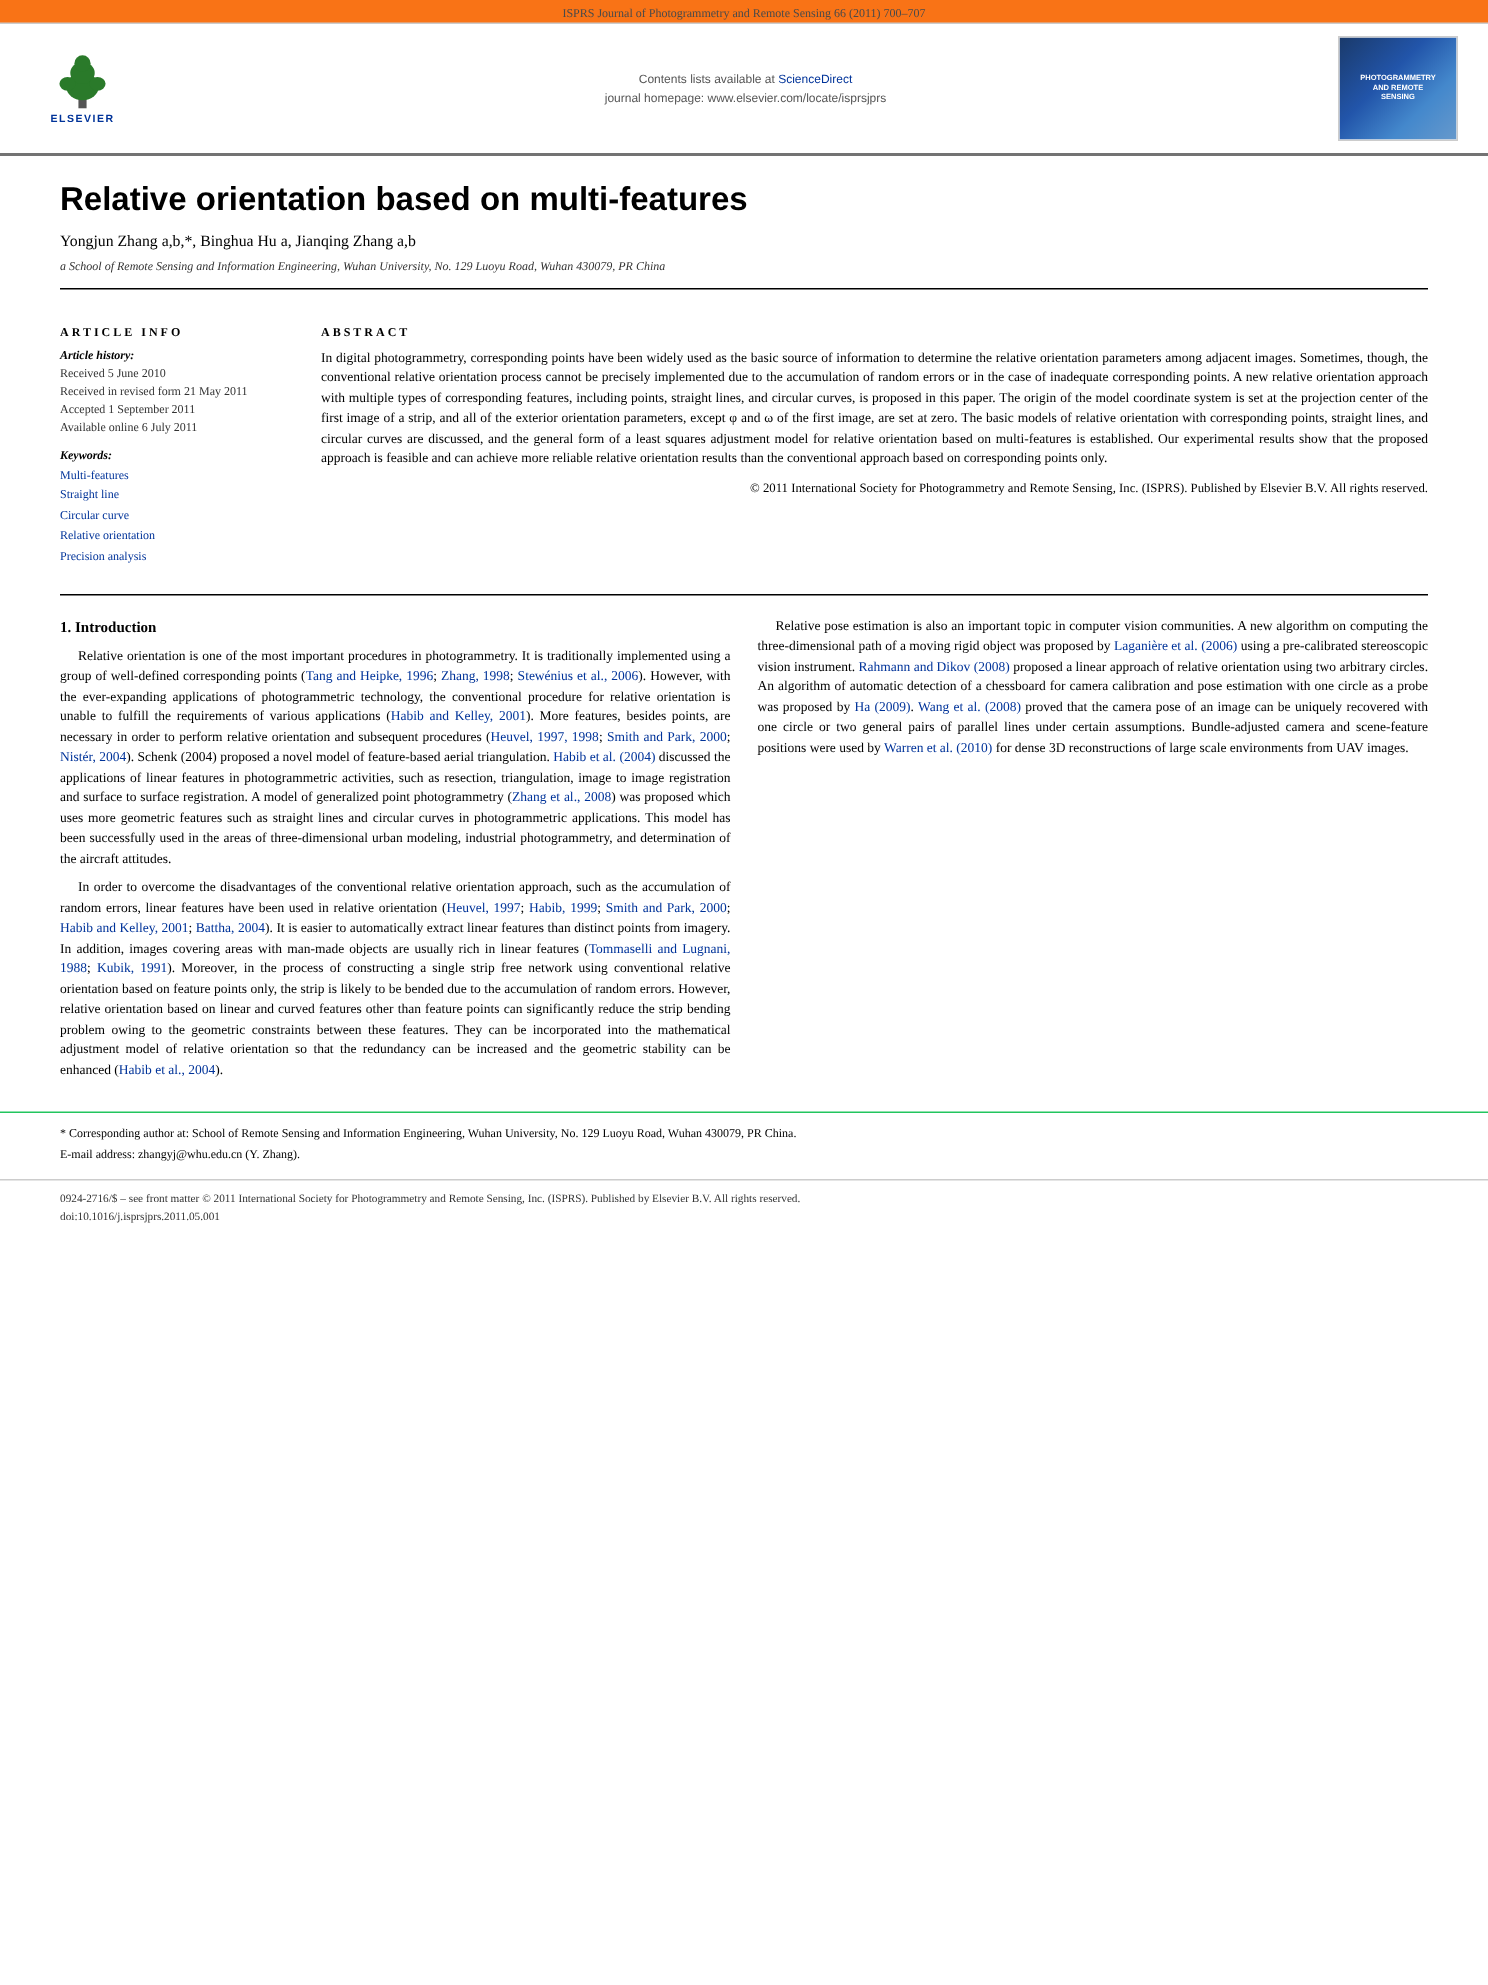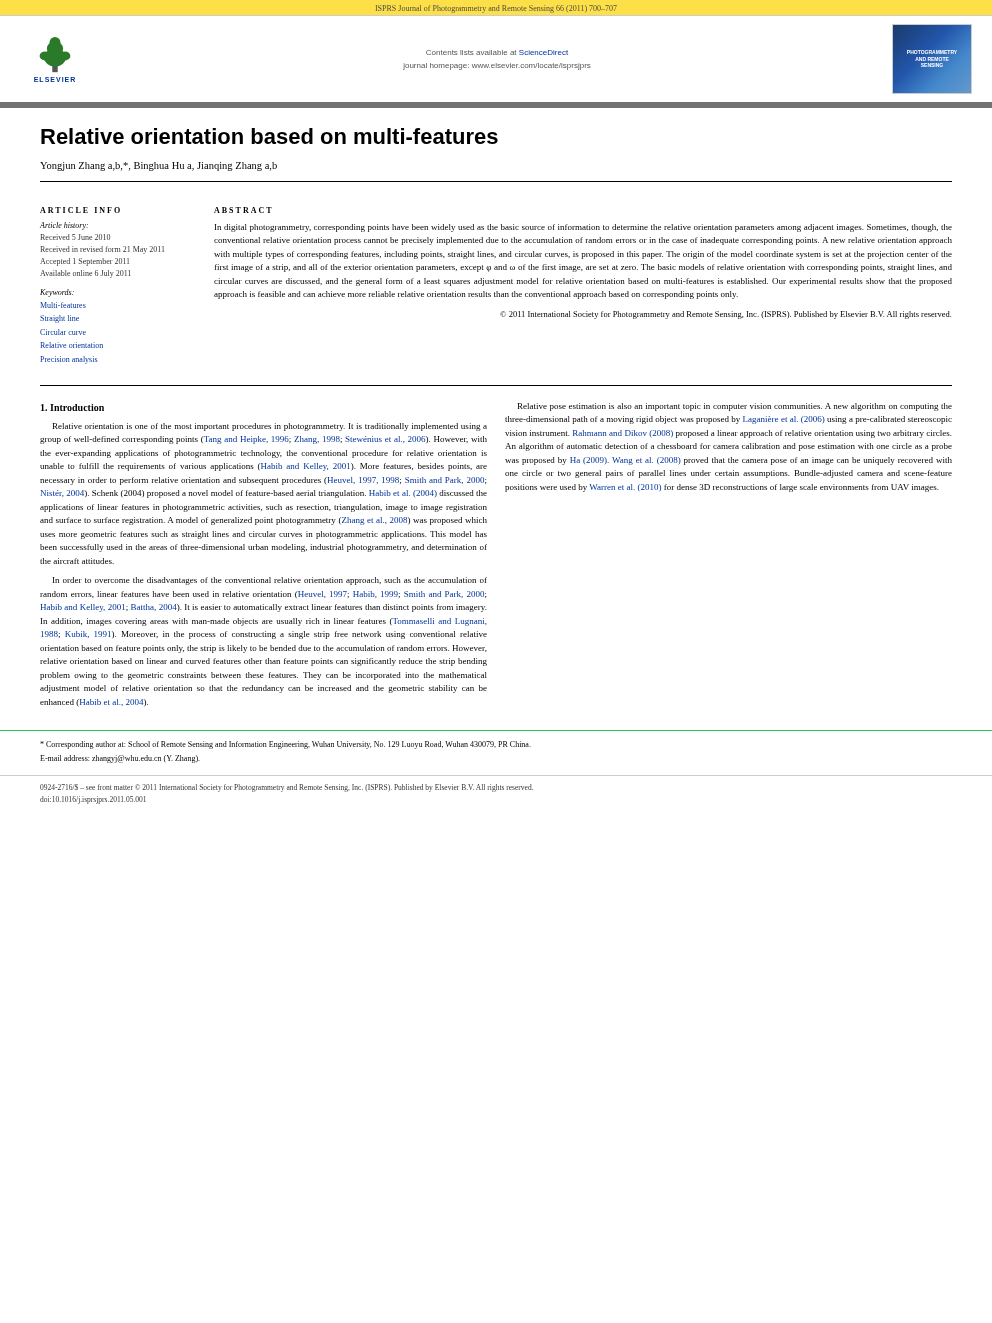--- a/index.html
+++ b/index.html
@@ -7,35 +7,35 @@
       background: #fff;
       font-family: "Times New Roman", Times, serif;
       font-size: 9.5px;
       color: #000;
       width: 992px;
       min-height: 1323px;
     }
 
     
     .journal-top-bar {
-      background: #fde047;
+      background: #f97316;
       text-align: center;
       font-size: 8px;
       color: #4a4a4a;
       padding: 4px 0 2px 0;
       border-bottom: 1px solid #ccc;
     }
 
     
     .journal-banner {
       display: flex;
       align-items: center;
       justify-content: space-between;
       padding: 8px 20px;
-      border-bottom: 6px solid #737373;
+      border-bottom: 2px solid #737373;
     }
     .banner-left {
       display: flex;
       align-items: center;
     }
     .elsevier-logo {
       width: 70px;
       height: 55px;
       margin-right: 12px;
       display: flex;
@@ -164,21 +164,21 @@
       letter-spacing: 2px;
       text-transform: uppercase;
       margin-bottom: 6px;
     }
     .info-subsection {
       margin-bottom: 8px;
     }
     .info-subsection-title {
       font-size: 8px;
       font-style: italic;
-      font-weight: normal;
+      font-weight: bold;
       margin-bottom: 2px;
     }
     .info-line {
       font-size: 8px;
       color: #333;
       line-height: 1.5;
     }
     .keywords-list {
       font-size: 8px;
       color: #003399;
@@ -290,20 +290,21 @@
 </div>
 
 <div class="article-content">
 
   <div class="article-title">Relative orientation based on multi-features</div>
 
   <div class="authors-line">
     <span>Yongjun Zhang a,b,*, Binghua Hu a, Jianqing Zhang a,b</span>
   </div>
 
+  <div class="affiliation">a School of Remote Sensing and Information Engineering, Wuhan University, No. 129 Luoyu Road, Wuhan 430079, PR China</div>
 
   <hr class="divider-line">
 
   <div class="two-col">
 
     <div class="col-left">
       <div class="section-label">ARTICLE   INFO</div>
 
       <div class="info-subsection">
         <div class="info-subsection-title">Article history:</div>

